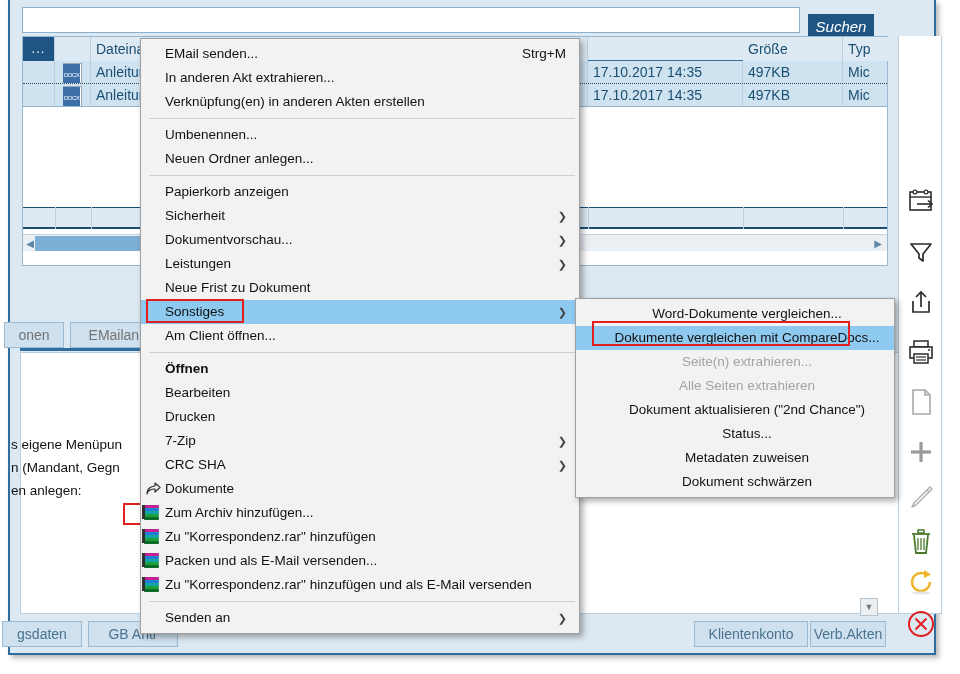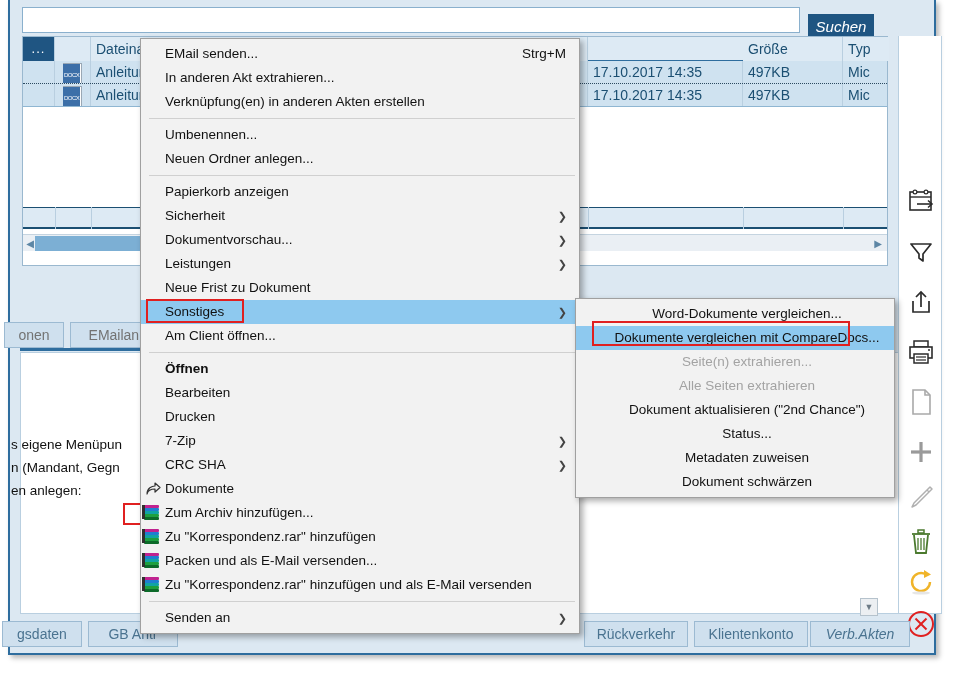--- a/index.html
+++ b/index.html
@@ -536,23 +536,22 @@
           <circle cx="18" cy="18" r="12" fill="none" stroke="#e02020" stroke-width="2"></circle>
           <line x1="12.5" y1="12.5" x2="23.5" y2="23.5" stroke="#e02020" stroke-width="2"></line>
           <line x1="23.5" y1="12.5" x2="12.5" y2="23.5" stroke="#e02020" stroke-width="2"></line>
         </svg>
       </div>
     </div>
 
     <div class="bottom-tabs">
       <div class="btab" style="left:-18px; width:80px;">gsdaten</div>
       <div class="btab" style="left:68px; width:90px;">GB Antr</div>
-      <div class="btab" style="left:564px; width:104px;">Rückverkehr</div>
       <div class="btab" style="left:674px; width:114px;">Klientenkonto</div>
-      <div class="btab" style="left:790px; width:100px;font-style:italic;">Verb.Akten</div>
+      <div class="btab" style="left:790px; width:76px;">Verb.Akten</div>
     </div>
 
   </div>
 
   <div class="ctxmenu">
 
     <div class="mi">
       <span class="lbl">EMail senden...</span>
       <span class="acc">Strg+M</span>
     </div>

